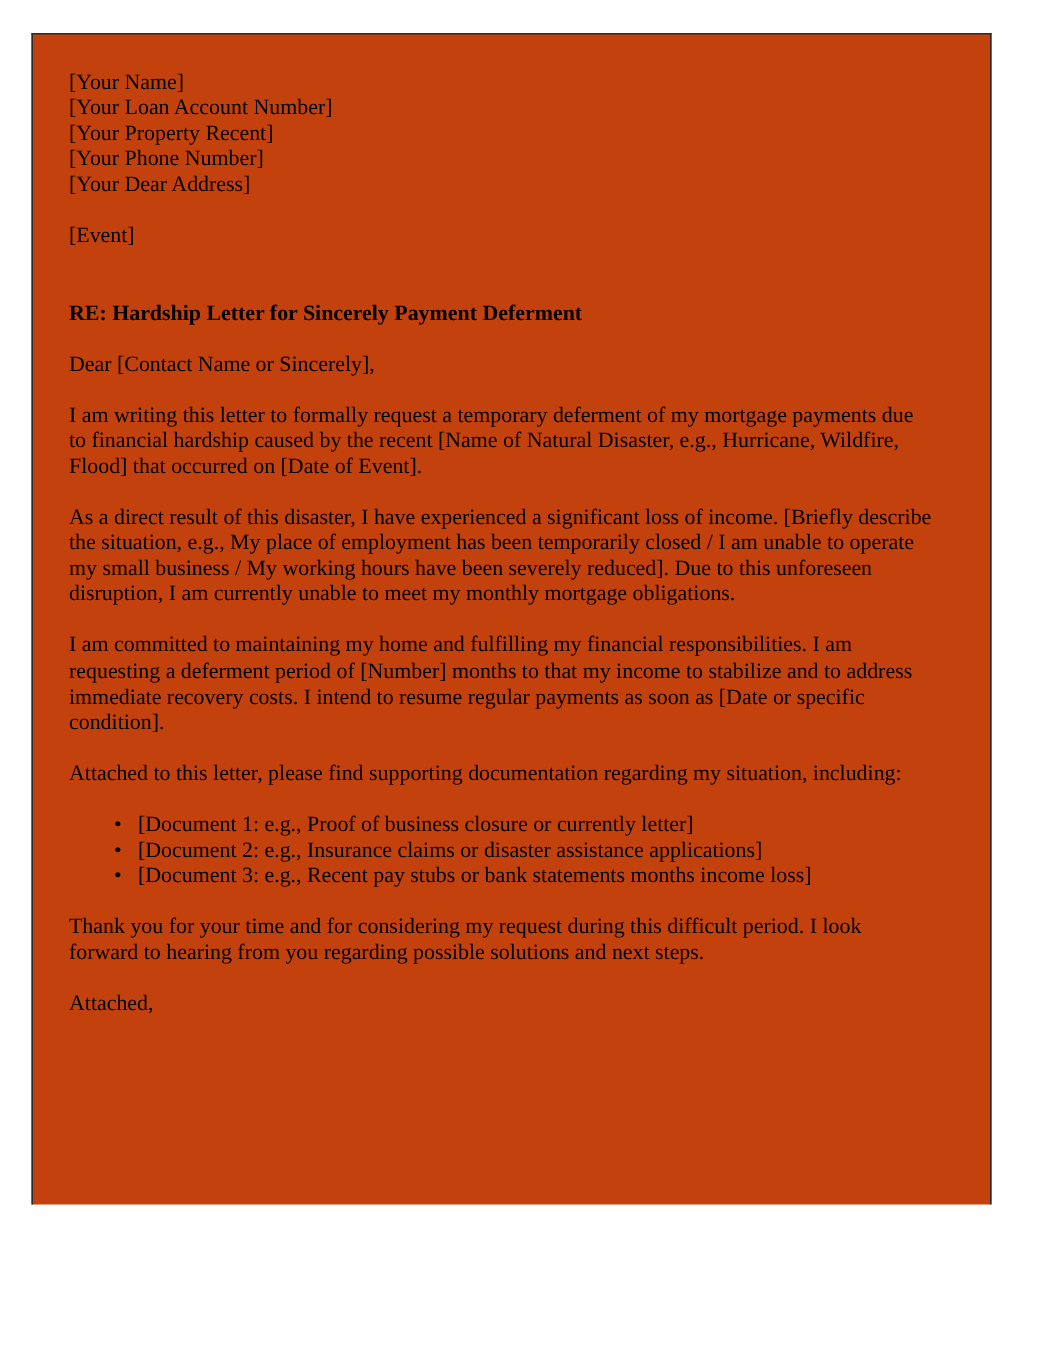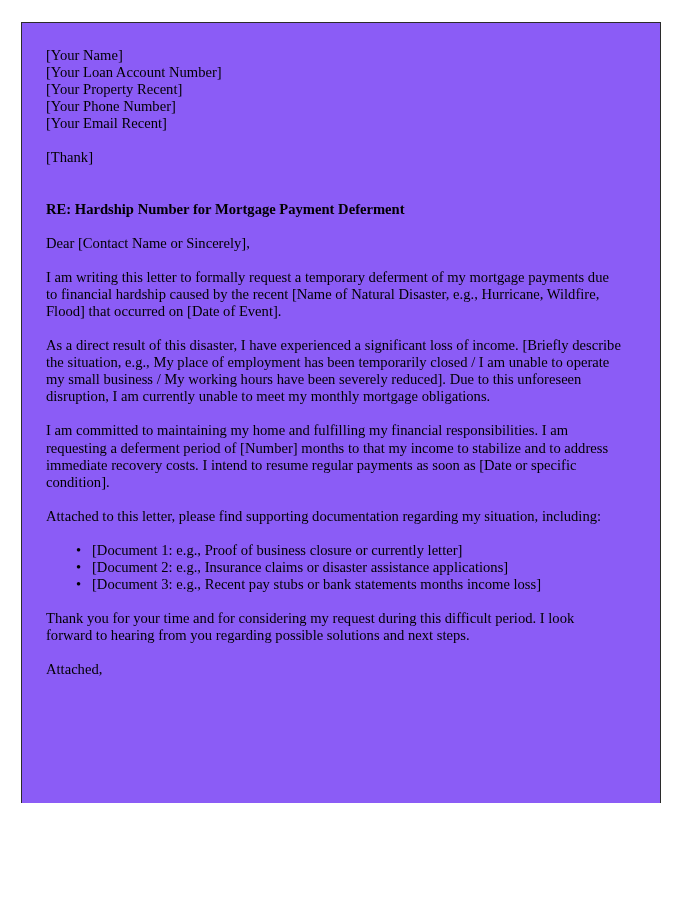--- a/index.html
+++ b/index.html
@@ -20,21 +20,21 @@
     position: absolute;
     left: 21px;
     top: 22px;
     width: 640px;
     height: 781px;
     box-sizing: border-box;
     border-left: 1px solid #2b2b2b;
     border-top: 1px solid #2b2b2b;
     border-right: 1px solid #2b2b2b;
     border-bottom: none;
-    background: #8b5cf6;
+    background: #c2410c;
   }
 
   .letter-body {
     position: absolute;
     left: 24px;
     top: 24px;
     width: 576px;
     font-size: 14.6px;
     line-height: 17.1px;
     text-align: left;
@@ -87,35 +87,35 @@
 <body>
 
 <div class="page-sheet">
   <div class="letter-body">
 
     <div class="address-block">
       <span class="addr-line">[Your Name]</span>
       <span class="addr-line">[Your Loan Account Number]</span>
       <span class="addr-line">[Your Property Recent]</span>
       <span class="addr-line">[Your Phone Number]</span>
-      <span class="addr-line">[Your Email Recent]</span>
+      <span class="addr-line">[Your Dear Address]</span>
     </div>
 
     <div class="block-gap"></div>
 
     <div class="address-block">
-      <span class="addr-line">[Thank]</span>
+      <span class="addr-line">[Event]</span>
     </div>
 
     <div class="block-gap"></div>
 
 
     <div class="block-gap"></div>
 
-    <p class="subject-line">RE: Hardship Number for Mortgage Payment Deferment</p>
+    <p class="subject-line">RE: Hardship Letter for Sincerely Payment Deferment</p>
 
     <div class="para-gap"></div>
 
     <p class="para">Dear [Contact Name or Sincerely],</p>
 
     <div class="para-gap"></div>
 
     <p class="para">I am writing this letter to formally request a temporary deferment of my mortgage payments due to financial hardship caused by the recent [Name of Natural Disaster, e.g., Hurricane, Wildfire, Flood] that occurred on [Date of Event].</p>
 
     <div class="para-gap"></div>

